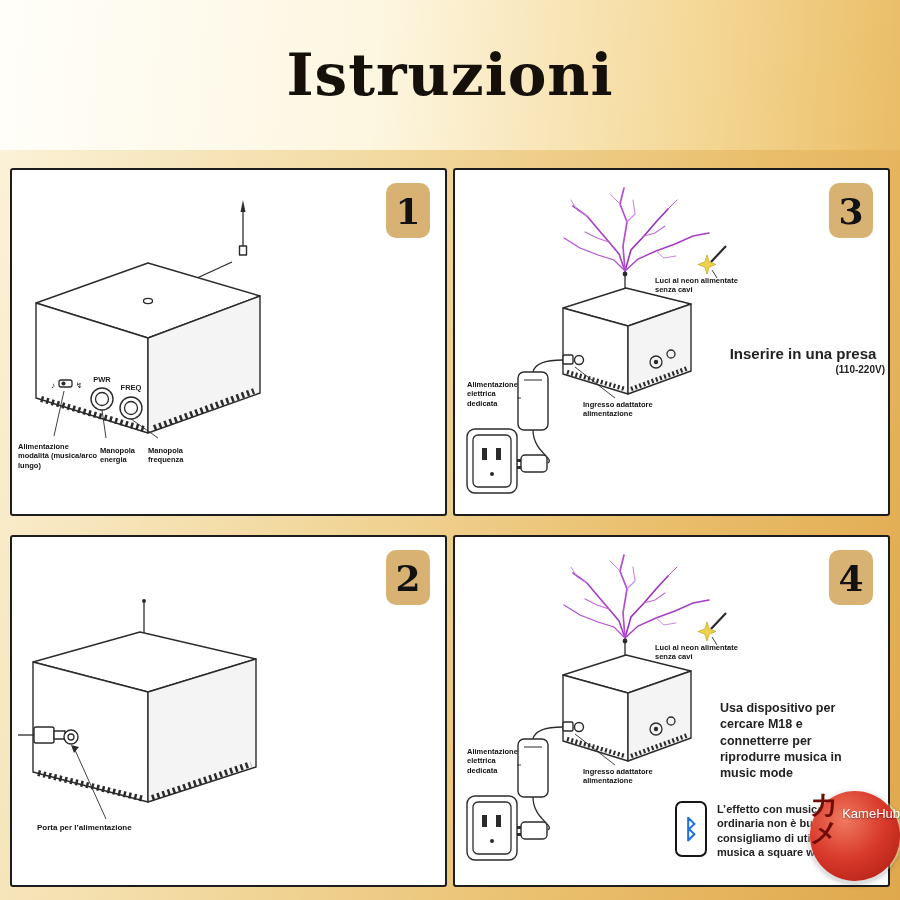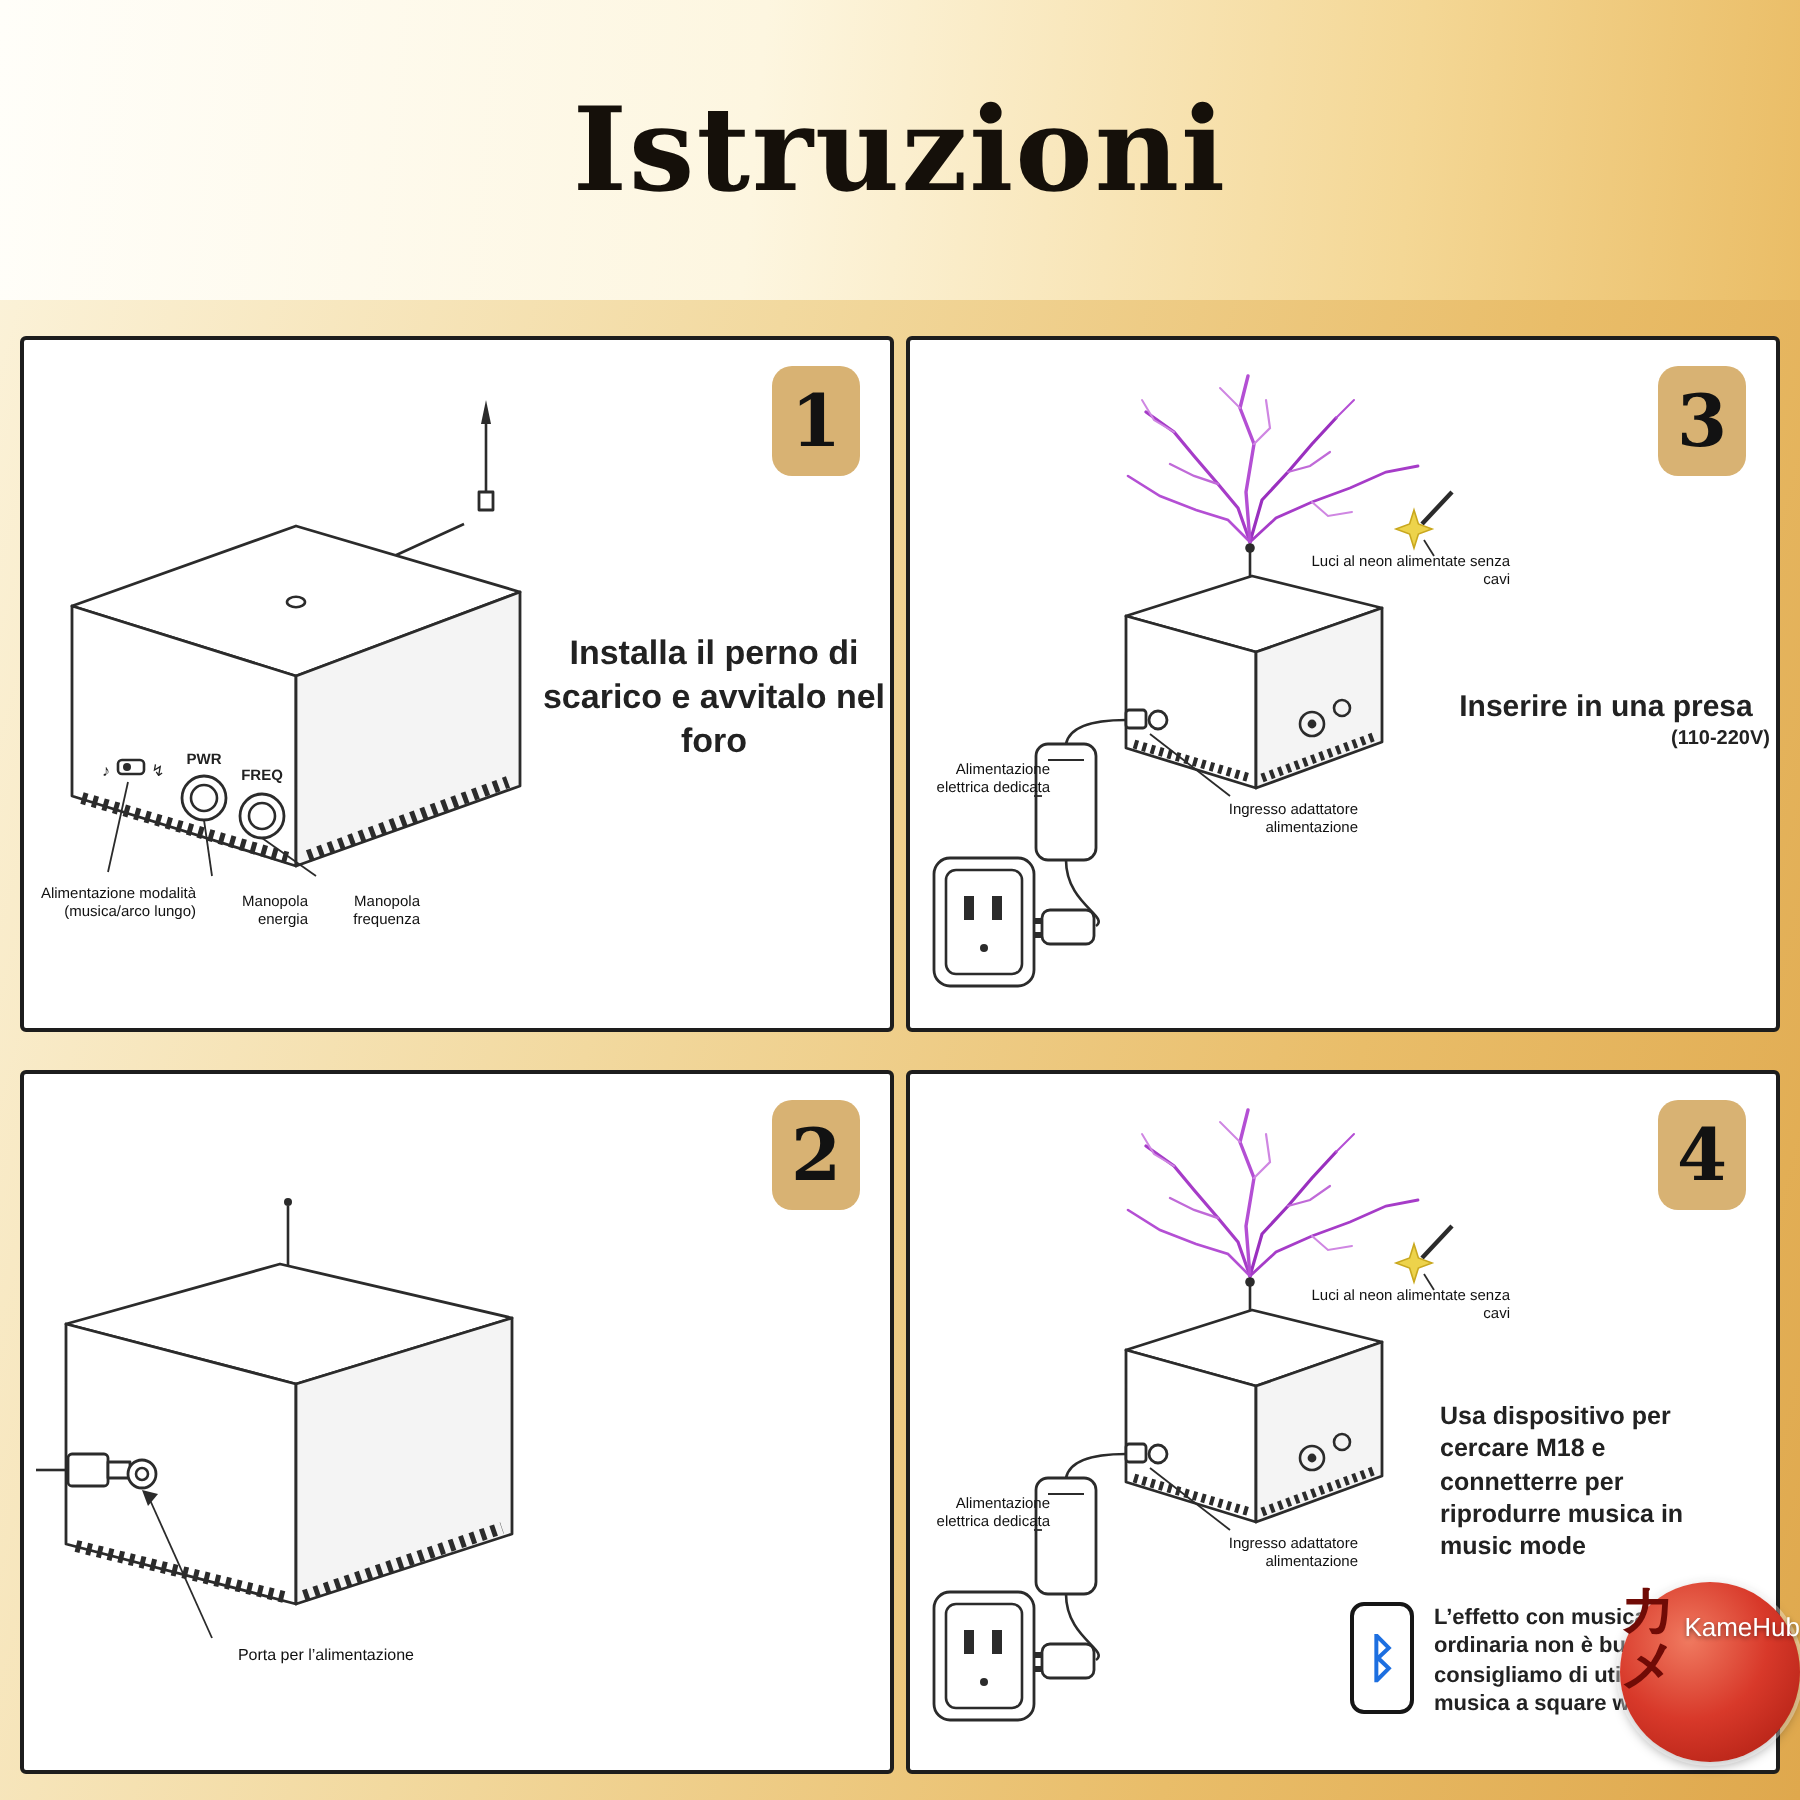--- a/index.html
+++ b/index.html
@@ -28,21 +28,21 @@
   #panel4 { left:453px; top:535px; height:352px; }
   .badge {
     position:absolute; top:13px; right:15px; width:44px; height:55px;
     background:#d8b273; border-radius:10px;
     display:flex; align-items:center; justify-content:center;
     font-family:"DejaVu Serif","Liberation Serif",serif;
     font-size:36px; font-weight:700; color:#121212;
   }
   .instruction { position:absolute; font-weight:700; color:#222; text-align:center; line-height:1.3; }
   .instruction.left { text-align:left; }
-  .tiny { position:absolute; font-size:7.5px; font-weight:400; color:#111; text-align:right; line-height:1.25; }
+  .tiny { position:absolute; font-size:7.5px; font-weight:700; color:#111; text-align:left; line-height:1.25; }
   .voltage { position:absolute; font-size:10px; font-weight:700; color:#222; text-align:right; }
   svg { position:absolute; overflow:visible; }
   .line  { stroke:#2b2b2b; fill:none; stroke-width:1.3; }
   .face  { fill:#ffffff; stroke:#2b2b2b; stroke-width:1.4; stroke-linejoin:round; }
   .faceshade { fill:#f4f4f4; stroke:#2b2b2b; stroke-width:1.4; stroke-linejoin:round; }
   .phone {
     position:absolute; width:32px; height:56px; border:2.5px solid #161616;
     border-radius:7px; background:#fff; display:flex; align-items:center; justify-content:center;
   }
   .phone .bt { font-size:26px; font-weight:700; color:#1d6fe0; line-height:1; }
@@ -98,21 +98,20 @@
     </g>
     <line x1="46" y1="193" x2="36" y2="238" stroke="#2b2b2b" stroke-width="0.9"></line>
     <line x1="84" y1="212" x2="88" y2="240" stroke="#2b2b2b" stroke-width="0.9"></line>
     <line x1="113" y1="221" x2="140" y2="240" stroke="#2b2b2b" stroke-width="0.9"></line>
   </svg>
 
   <div class="tiny" style="left:6px;top:272px;width:80px;">Alimentazione modalità (musica/arco lungo)</div>
   <div class="tiny" style="left:88px;top:276px;width:54px;">Manopola energia</div>
   <div class="tiny" style="left:136px;top:276px;width:62px;">Manopola frequenza</div>
 
-  <div class="instruction" style="left:256px;top:146px;width:178px;font-size:17px;">Installa il perno di scarico e avvitalo nel foro</div>
 </section>
 
 <section class="panel" id="panel3">
   <div class="badge">3</div>
 
   <svg style="left:8px;top:6px" width="300" height="330" viewBox="0 0 300 330">
     <g stroke-linecap="round" fill="none">
       <polyline points="162,95 156,78 146,66 134,52 124,40 110,30" stroke="#a63cc8" stroke-width="1.6"></polyline>
       <polyline points="146,66 134,62 122,56" stroke="#c06ad8" stroke-width="1.2"></polyline>
       <polyline points="162,95 168,74 181,60 193,46 205,33" stroke="#9a30bf" stroke-width="1.6"></polyline>

